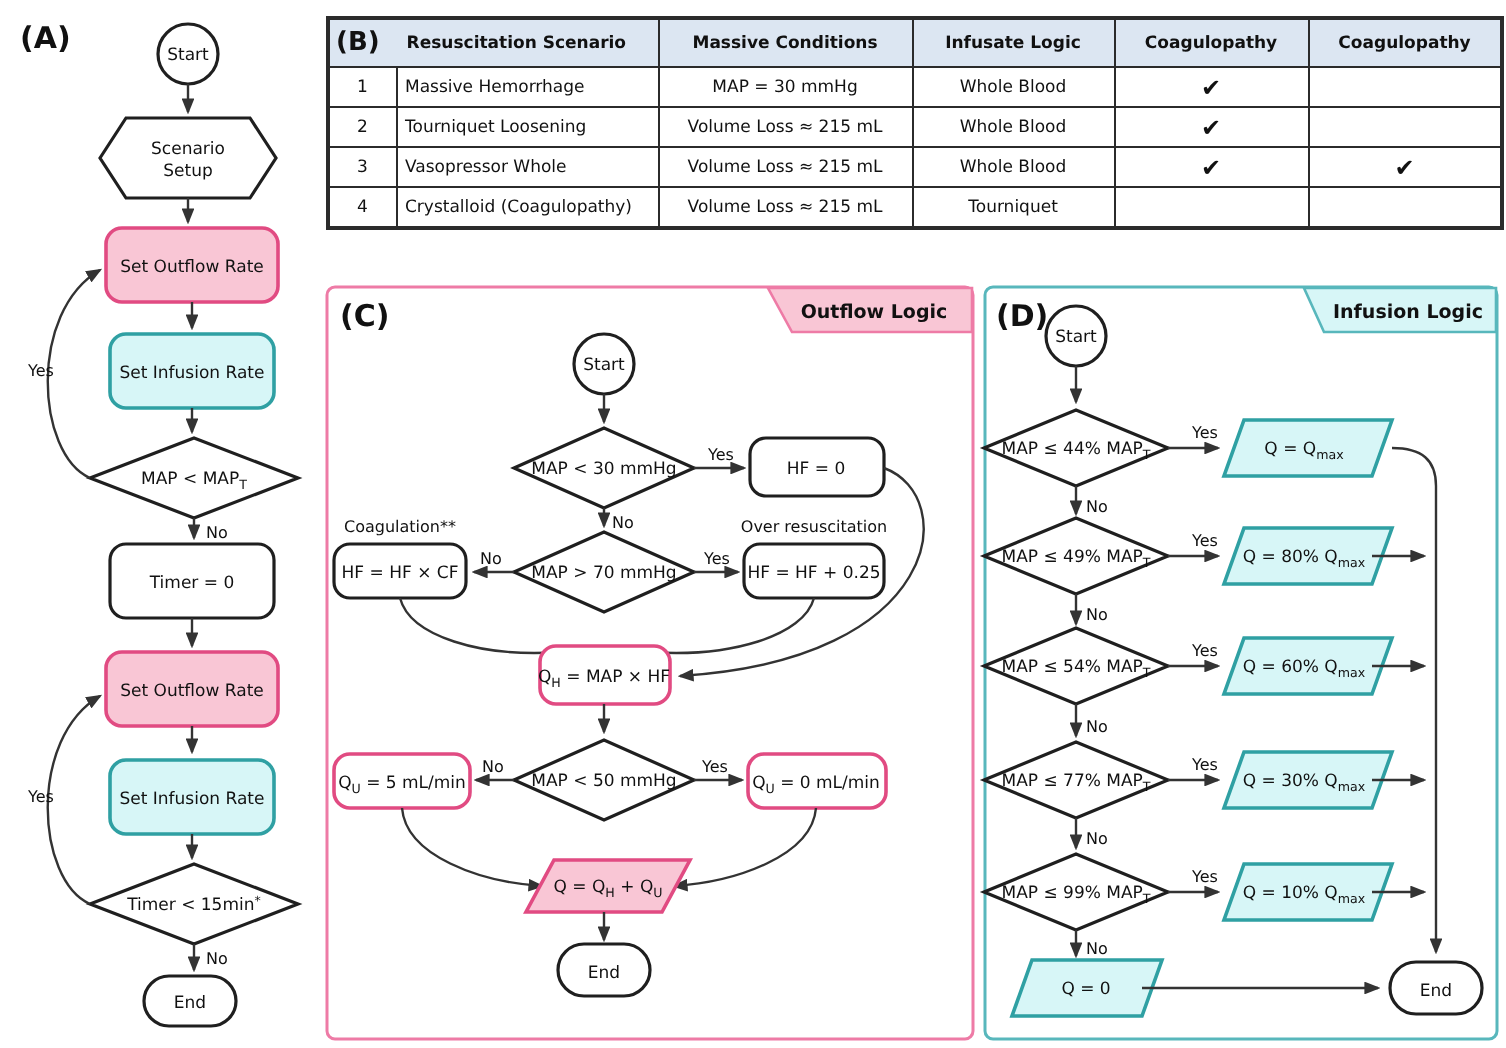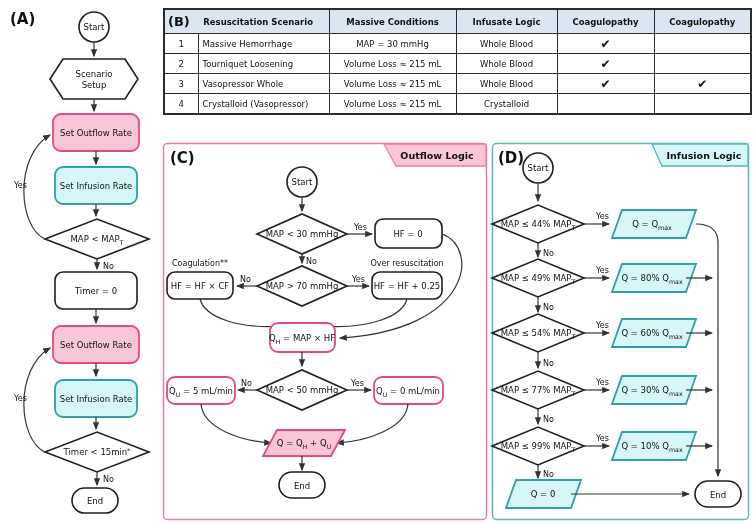--- a/index.html
+++ b/index.html
@@ -284,22 +284,22 @@
     <tr>
       <td>3</td>
       <td class="cell-scenario">Vasopressor Whole</td>
       <td>Volume Loss ≈ 215 mL</td>
       <td>Whole Blood</td>
       <td class="check">✔</td>
       <td class="check">✔</td>
     </tr>
     <tr>
       <td>4</td>
-      <td class="cell-scenario">Crystalloid (Vasopressor)</td>
+      <td class="cell-scenario">Crystalloid (Coagulopathy)</td>
       <td>Volume Loss ≈ 215 mL</td>
-      <td>Crystalloid</td>
+      <td>Tourniquet</td>
       <td class="check"></td>
       <td class="check"></td>
     </tr>
   </tbody>
 </table>
 
 </div>
 
 </body></html>

